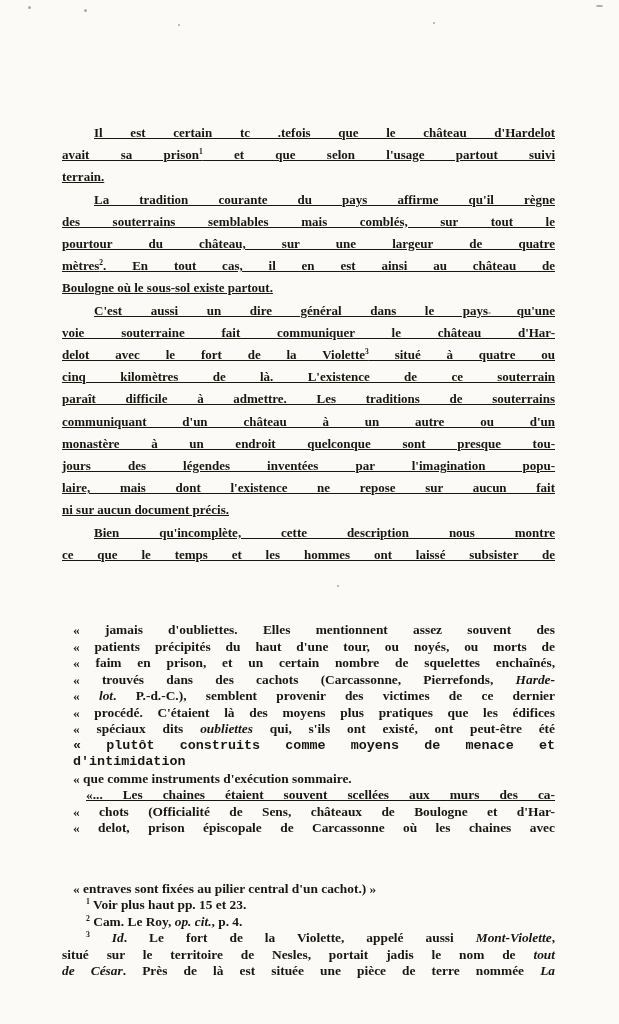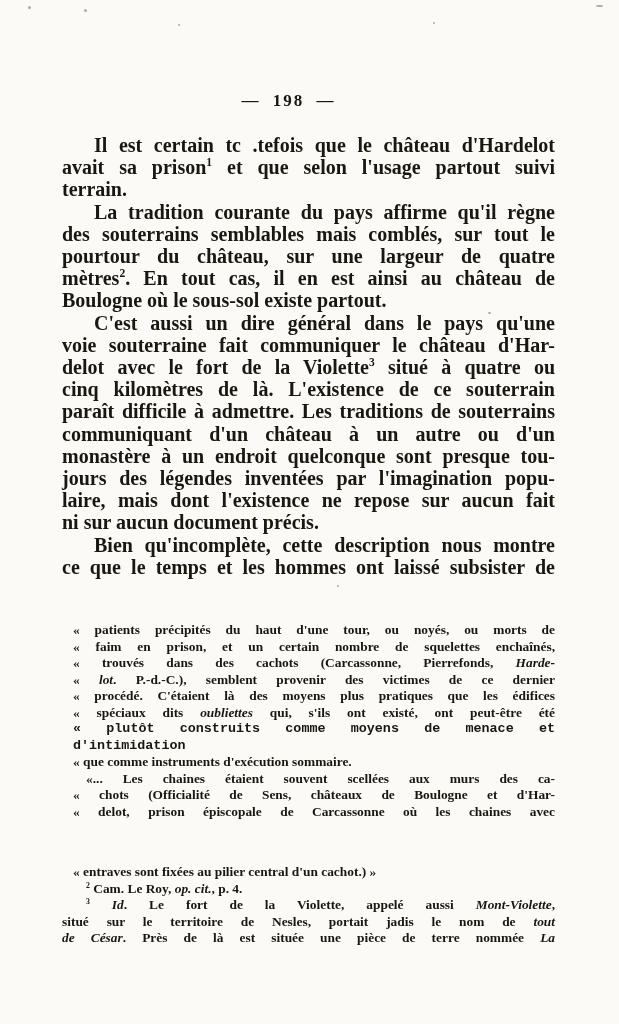--- a/index.html
+++ b/index.html
@@ -15,24 +15,25 @@
     position:absolute;
     top:91px; left:42px; width:493px;
     text-align:center;
     font-size:17px;
     font-weight:bold;
     letter-spacing:2px;
     word-spacing:6px;
   }
   .body-text {
     position:absolute;
-    top:134px; left:62px; width:493px;
-    font-size:20px;
+    top:122px; left:62px; width:493px;
+    font-size:13px;
     font-weight:bold;
     line-height:22.2px;
+    text-decoration:underline;
   }
   .footnotes {
     position:absolute;
     top:622px; left:62px; width:493px;
     font-size:13.4px;
     font-weight:bold;
     line-height:16.5px;
   }
   .line { white-space:normal; }
   .jline {
@@ -51,21 +52,20 @@
     position:absolute;
     background:#8a8a85;
     border-radius:50%;
     opacity:.7;
   }
 </style>
 </head>
 <body>
 
 <div class="page">
-  <div class="page-number">— 198 —</div>
 
   <div class="body-text" id="body-text">
       <div class="line jline" style="padding-left: 32px;"><span>Il est certain tc .tefois que le château d'Hardelot</span></div>
       <div class="line jline"><span>avait sa prison</span><sup>1</sup><span> et que selon l'usage partout suivi</span></div>
       <div class="line"><span>terrain.</span></div>
       <div class="line jline" style="padding-left: 32px;"><span>La tradition courante du pays affirme qu'il règne</span></div>
       <div class="line jline"><span>des souterrains semblables mais comblés, sur tout le</span></div>
       <div class="line jline"><span>pourtour du château, sur une largeur de quatre</span></div>
       <div class="line jline"><span>mètres</span><sup>2</sup><span>. En tout cas, il en est ainsi au château de</span></div>
       <div class="line"><span>Boulogne où le sous-sol existe partout.</span></div>
@@ -77,32 +77,34 @@
       <div class="line jline"><span>communiquant d'un château à un autre ou d'un</span></div>
       <div class="line jline"><span>monastère à un endroit quelconque sont presque tou-</span></div>
       <div class="line jline"><span>jours des légendes inventées par l'imagination popu-</span></div>
       <div class="line jline"><span>laire, mais dont l'existence ne repose sur aucun fait</span></div>
       <div class="line"><span>ni sur aucun document précis.</span></div>
       <div class="line jline" style="padding-left: 32px;"><span>Bien qu'incomplète, cette description nous montre</span></div>
       <div class="line jline"><span>ce que le temps et les hommes ont laissé subsister de</span></div>
     </div>
 
   <div class="footnotes" id="footnotes">
+      <div class="line jline" style="padding-left: 11px;"><span>« jamais d'oubliettes. Elles mentionnent assez souvent des</span></div>
       <div class="line jline" style="padding-left: 11px;"><span>« patients précipités du haut d'une tour, ou noyés, ou morts de</span></div>
       <div class="line jline" style="padding-left: 11px;"><span>« faim en prison, et un certain nombre de squelettes enchaînés,</span></div>
       <div class="line jline" style="padding-left: 11px;"><span>« trouvés dans des cachots (Carcassonne, Pierrefonds, </span><span class="it">Harde-</span></div>
       <div class="line jline" style="padding-left: 11px;"><span>« </span><span class="it">lot</span><span>. P.-d.-C.), semblent provenir des victimes de ce dernier</span></div>
       <div class="line jline" style="padding-left: 11px;"><span>« procédé. C'étaient là des moyens plus pratiques que les édifices</span></div>
       <div class="line jline" style="padding-left: 11px;"><span>« spéciaux dits </span><span class="it">oubliettes</span><span> qui, s'ils ont existé, ont peut-être été</span></div>
       <div class="line jline" style="padding-left: 11px; font-family: Liberation Mono, monospace;"><span>« plutôt construits comme moyens de menace et d'intimidation</span></div>
       <div class="line" style="padding-left: 11px;"><span>« que comme instruments d'exécution sommaire.</span></div>
-      <div class="line jline" style="padding-left: 24px;"><span>«... Les chaines étaient souvent scellées aux murs des ca-</span></div>
+      <div class="line jline" style="padding-left: 24px; text-decoration: underline;"><span>«... Les chaines étaient souvent scellées aux murs des ca-</span></div>
       <div class="line jline" style="padding-left: 11px;"><span>« chots (Officialité de Sens, châteaux de Boulogne et d'Har-</span></div>
       <div class="line jline" style="padding-left: 11px;"><span>« delot, prison épiscopale de Carcassonne où les chaines avec</span></div>
       <div class="line" style="padding-left: 11px; margin-top: 44px;"><span>« entraves sont fixées au pilier central d'un cachot.) »</span></div>
+      <div class="line" style="padding-left: 24px;"><sup>1</sup><span> Voir plus haut pp. 15 et 23.</span></div>
       <div class="line" style="padding-left: 24px;"><sup>2</sup><span> Cam. Le Roy, </span><span class="it">op. cit.</span><span>, p. 4.</span></div>
       <div class="line jline" style="padding-left: 24px;"><sup>3</sup><span> </span><span class="it">Id</span><span>. Le fort de la Violette, appelé aussi </span><span class="it">Mont-Violette</span><span>,</span></div>
       <div class="line jline"><span>situé sur le territoire de Nesles, portait jadis le nom de </span><span class="it">tout</span></div>
       <div class="line jline"><span class="it">de César</span><span>. Près de là est située une pièce de terre nommée </span><span class="it">La</span></div>
     </div>
 <span class="speck" style="left: 28px; top: 6px; width: 3px; height: 3px;"></span>
     <span class="speck" style="left: 84px; top: 9px; width: 3px; height: 3px;"></span>
     <span class="speck" style="left: 178px; top: 24px; width: 2px; height: 2px;"></span>
     <span class="speck" style="left: 433px; top: 22px; width: 2px; height: 2px;"></span>
     <span class="speck" style="left: 596px; top: 5px; width: 7px; height: 2px;"></span>

